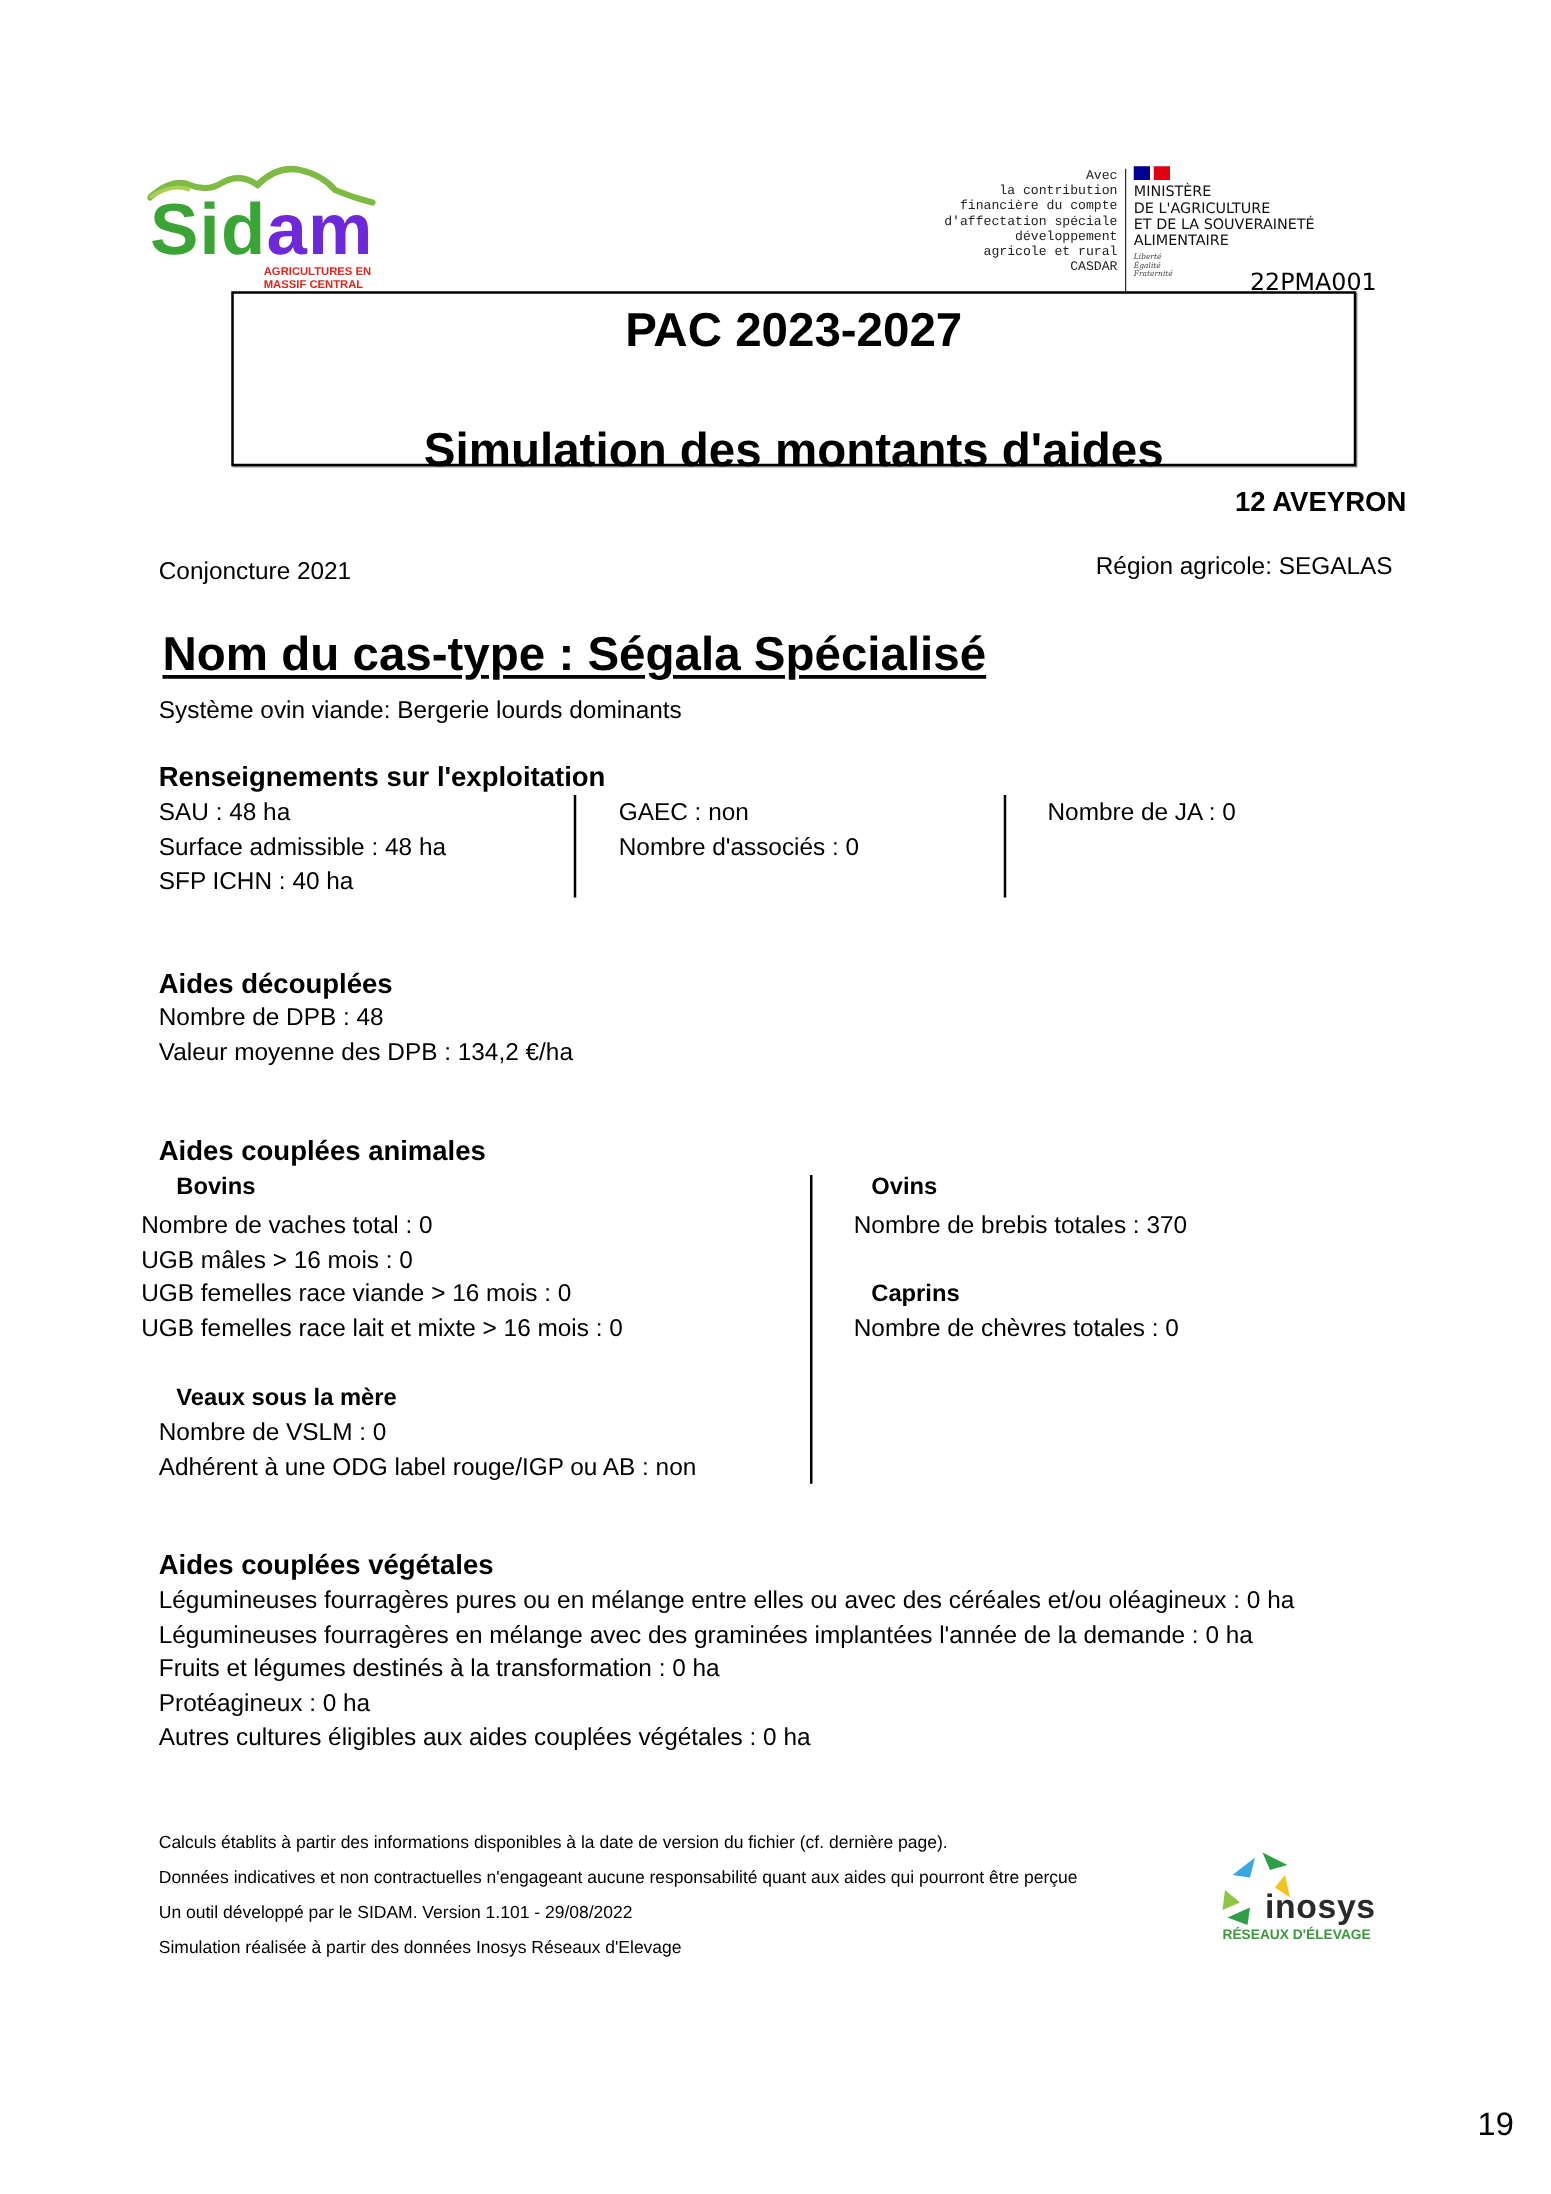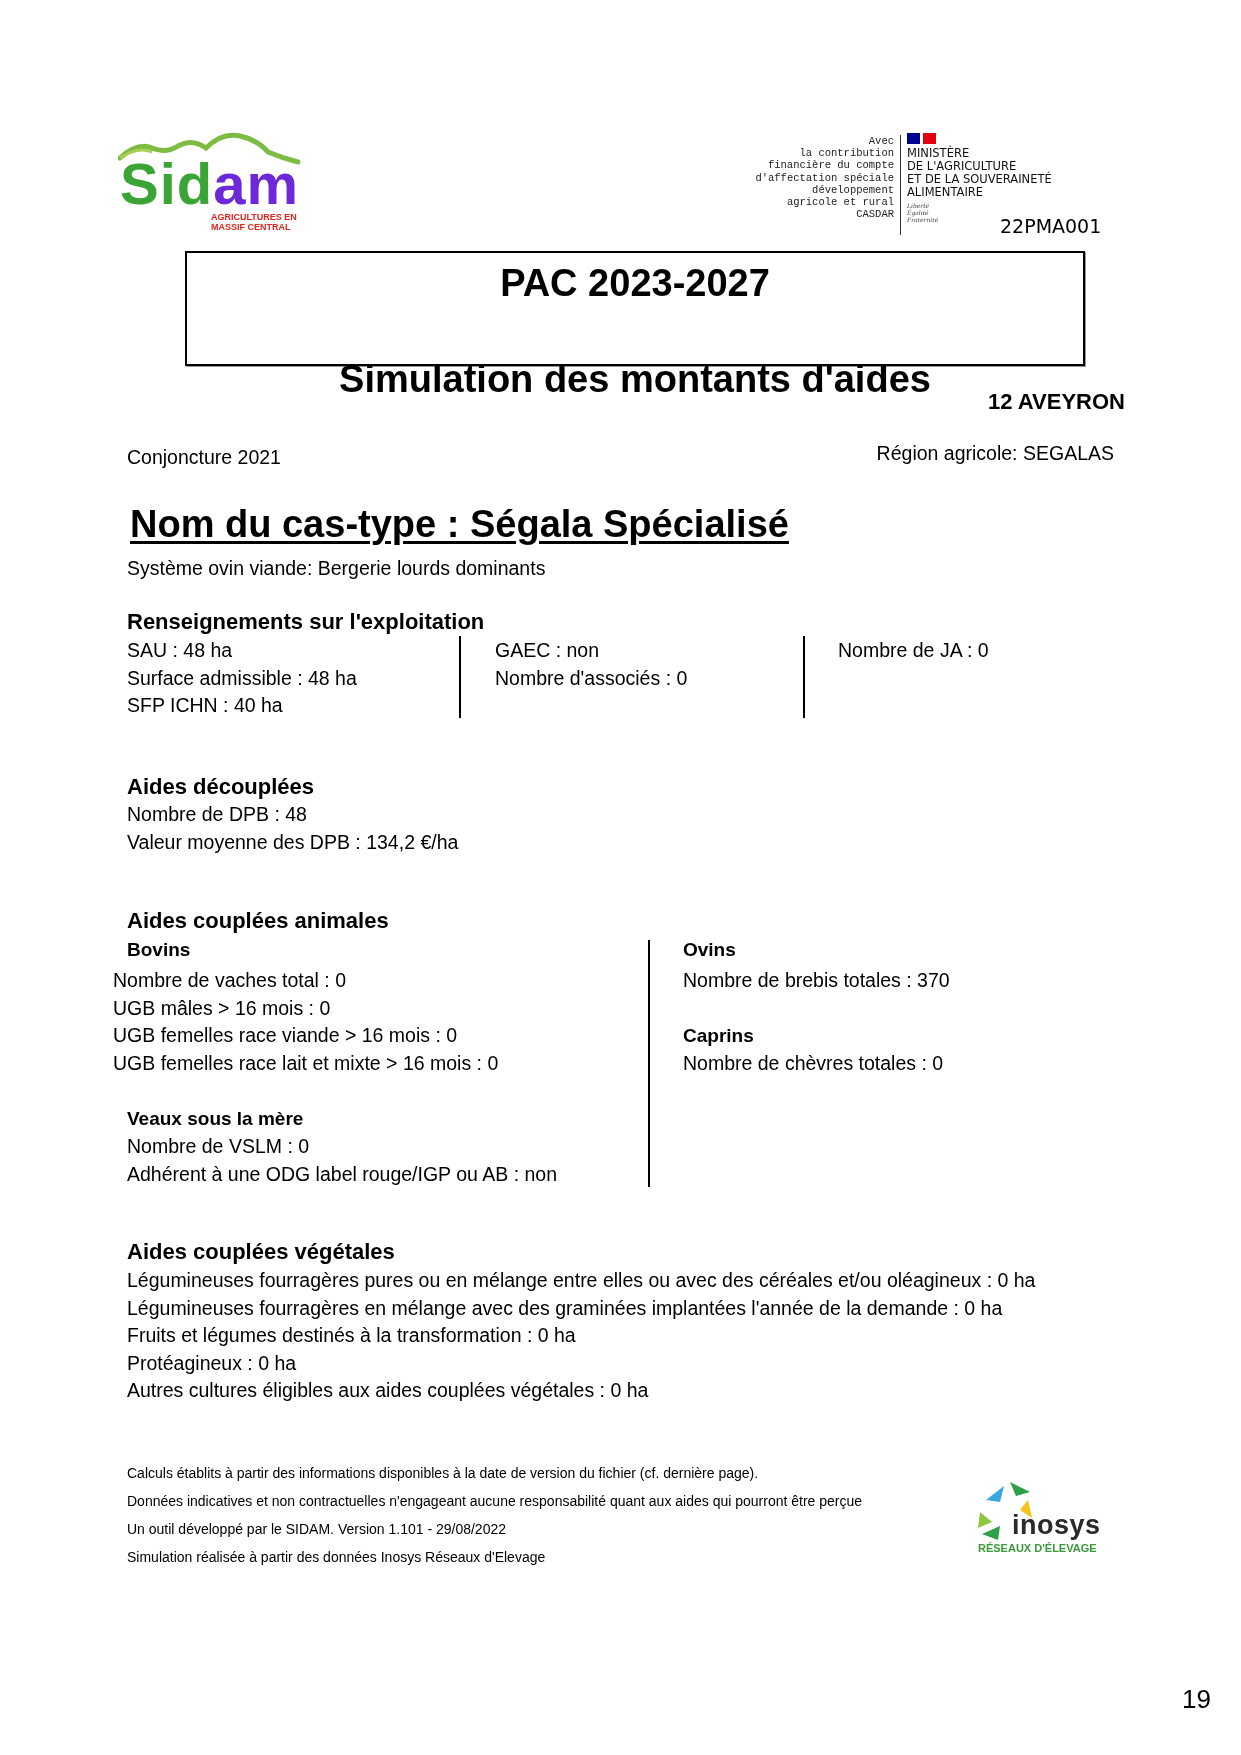--- a/index.html
+++ b/index.html
@@ -1,21 +1,21 @@
 <!DOCTYPE html>
 <html><head>
 <meta charset="utf-8">
 <style>
   html, body { margin: 0; padding: 0; background: #ffffff; }
   body { width: 1241px; height: 1755px; position: relative; overflow: hidden;
          font-family: "Liberation Sans", sans-serif; color: #000; }
   .abs { position: absolute; white-space: nowrap; }
   .t { font-size: 19.5px; line-height: 27.5px; }
   .h { font-size: 22px; font-weight: bold; }
-  .sub { font-size: 19px; font-weight: bold; }
+  .sub { font-size: 19px; font-weight: bold; margin-left: 14px; }
   .vline { position: absolute; width: 2px; background: #000; }
 
   
   #sidam-logo { left: 118px; top: 128px; width: 190px; height: 110px; }
   #sidam-word { position: absolute; left: 2px; top: 26px; font-size: 58px; font-weight: bold;
                 letter-spacing: 1px; color: #3aa535; line-height: 60px; }
   #sidam-word .am { color: #6d28d9; }
   #sidam-tag { position: absolute; left: 93px; top: 84px; font-size: 9px; font-weight: bold;
                color: #e3241b; line-height: 10px; }
 
@@ -26,21 +26,21 @@
   #ministry-sep { position: absolute; left: 148px; top: 10px; width: 1px; height: 100px; background: #333; }
   #ministry-right { position: absolute; left: 155px; top: 8px; }
   #flag { display: flex; gap: 3px; margin-bottom: 3px; }
   #flag span { display: block; width: 13px; height: 11px; }
   #ministry-name { font-family: "DejaVu Sans", sans-serif; font-weight: normal; font-size: 11.5px;
                    line-height: 13px; color: #111; }
   #devise { font-family: "DejaVu Serif", serif; font-style: italic; font-size: 6px; line-height: 7px; color: #444; margin-top: 3px; }
   #doc-code { left: 1000px; top: 215px; font-size: 19px; font-family: "DejaVu Sans", sans-serif; }
 
   
-  #title-box { position: absolute; left: 185px; top: 251px; width: 900px; height: 115px;
+  #title-box { position: absolute; left: 185px; top: 233px; width: 900px; height: 140px;
                border: 2px solid #000; box-sizing: border-box; text-align: center;
                box-shadow: 1px 1px 0 #999; }
   #title-1 { font-size: 38px; font-weight: bold; line-height: 48px; margin-top: 6px; }
   #title-2 { font-size: 38px; font-weight: bold; line-height: 48px; margin-top: 48px; }
 
   #dept { right: 116px; top: 389px; font-size: 22px; font-weight: bold; }
   #conj { left: 127px; top: 444px; }
   #region { right: 127px; top: 440px; }
 
   #case-title { left: 130px; top: 503px; font-size: 38px; font-weight: bold; text-decoration: underline;

